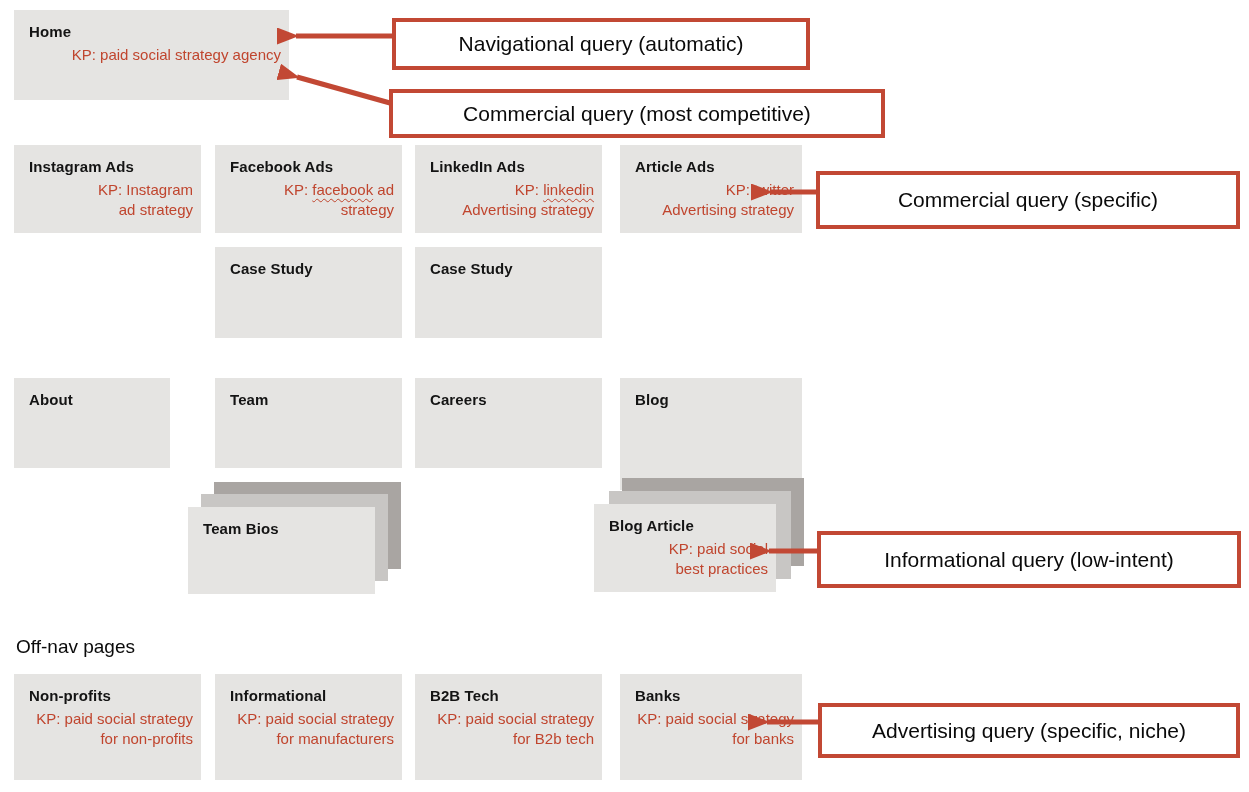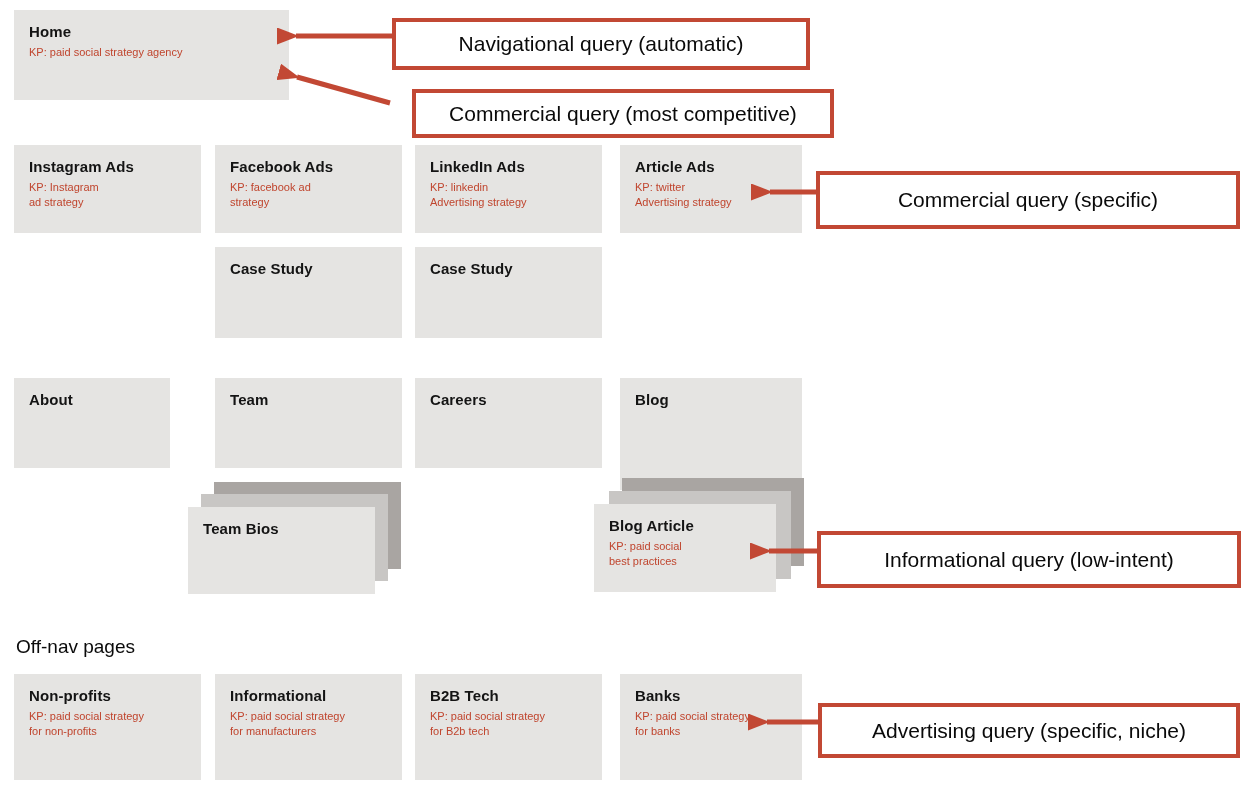--- a/index.html
+++ b/index.html
@@ -9,38 +9,40 @@
   }
   .node{
     position:absolute;background:var(--box-bg,#e5e4e2);
     box-sizing:border-box;padding:13px 8px 10px 15px;
   }
   .node .title{
     font-weight:bold;font-size:15px;color:#141414;margin-bottom:5px;
     letter-spacing:0.1px;
   }
   .node .kp{
-    color:var(--accent,#c0452e);font-size:11px;line-height:1.32;
+    color:var(--accent,#c0452e);font-size:15px;line-height:1.32;
     white-space:pre-line;
+    text-align:right;
   }
   .stack-layer{position:absolute;}
   .layer-back{background:var(--stack-back,#a9a5a2);}
   .layer-mid{background:var(--stack-mid,#c8c6c4);}
   .callout{
     position:absolute;background:#ffffff;
     border:4px solid var(--callout-border,#c24834);
     display:flex;align-items:center;justify-content:center;
     box-sizing:border-box;
     margin-top:8px;
   }
   .callout span{font-size:21px;color:#0a0a0a;white-space:nowrap;}
   .offnav-label{
     position:absolute;font-size:19px;color:#0a0a0a;
   }
   .wavy{
+    text-decoration:underline;
     text-decoration-style:wavy;
     text-decoration-color:var(--accent,#c0452e);
     text-decoration-thickness:1px;
     text-underline-offset:3px;
   }
   .arrows{position:absolute;left:0;top:0;pointer-events:none;}
   .arrow-line{stroke:var(--callout-border,#c24834);stroke-width:5;}
   .arrow-head{fill:var(--callout-border,#c24834);}
 </style>
 </head>
@@ -131,21 +133,21 @@
   </div>
   <div class="node" style="left:620px;top:674px;width:182px;height:106px">
     <div class="title">Banks</div>
     <div class="kp">KP: paid social strategy
 for banks</div>
   </div>
 
   <div class="callout" style="left:392px;top:10px;width:418px;height:52px">
     <span>Navigational query (automatic)</span>
   </div>
-  <div class="callout" style="left:412px;top:81px;width:422px;height:49px">
+  <div class="callout" style="left:389px;top:81px;width:496px;height:49px">
     <span>Commercial query (most competitive)</span>
   </div>
   <div class="callout" style="left:816px;top:163px;width:424px;height:58px">
     <span>Commercial query (specific)</span>
   </div>
   <div class="callout" style="left:817px;top:523px;width:424px;height:57px">
     <span>Informational query (low-intent)</span>
   </div>
   <div class="callout" style="left:818px;top:695px;width:422px;height:55px">
     <span>Advertising query (specific, niche)</span>

